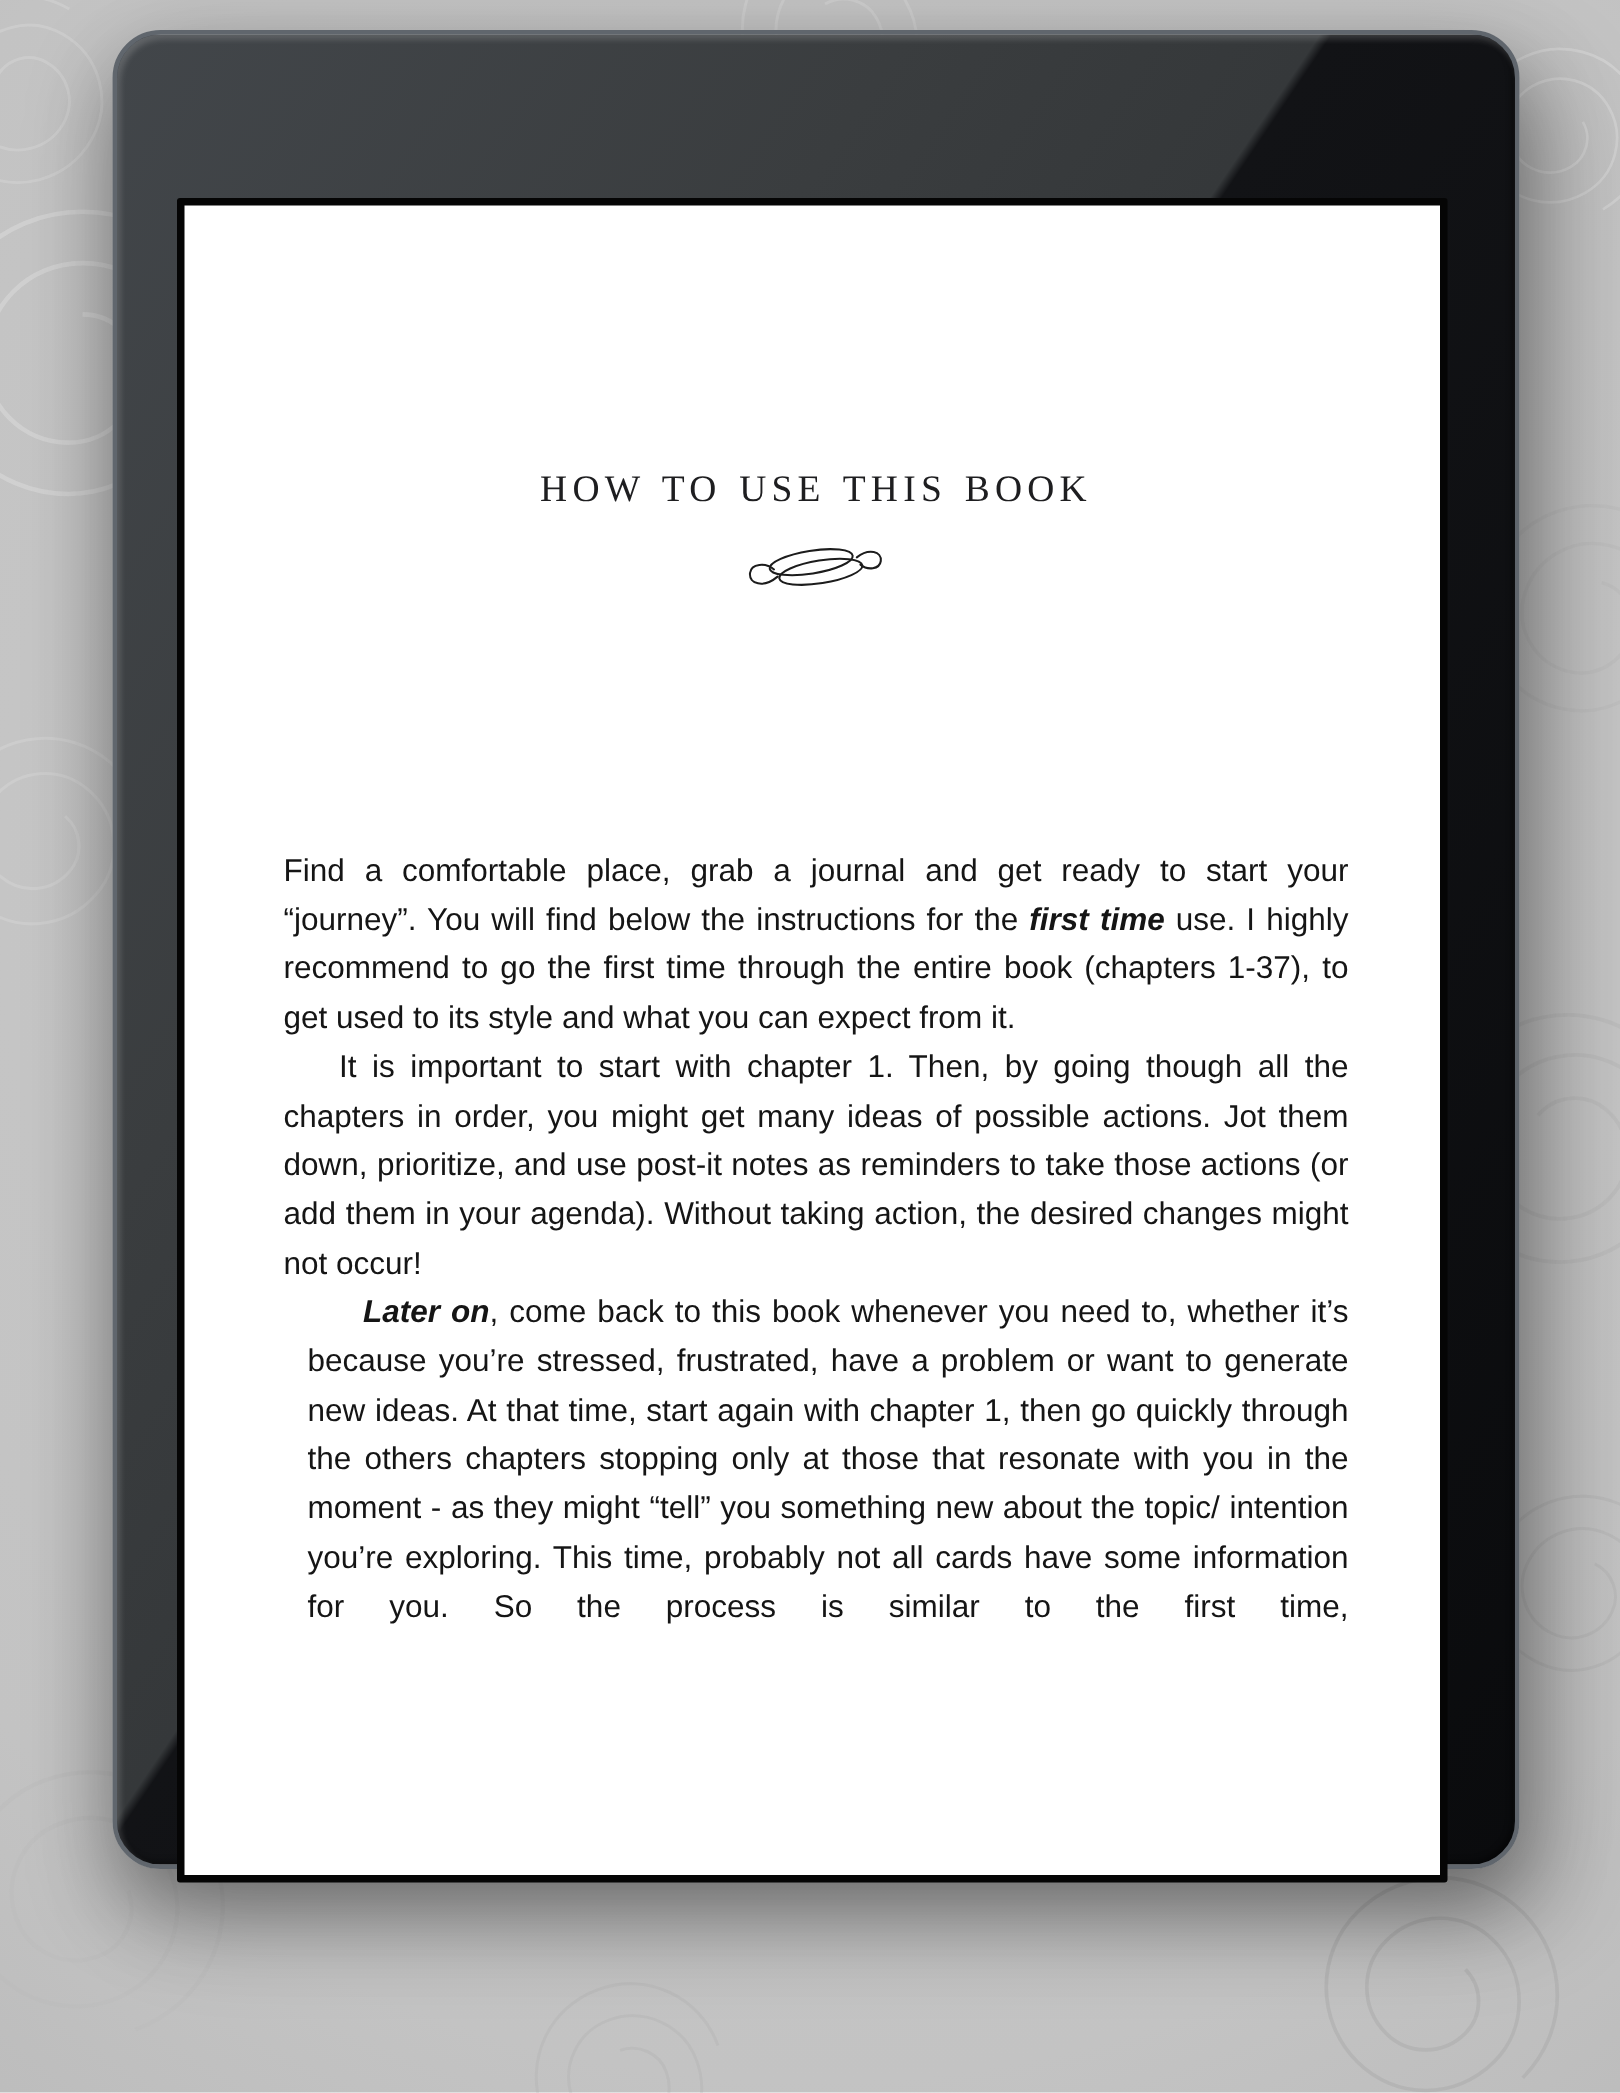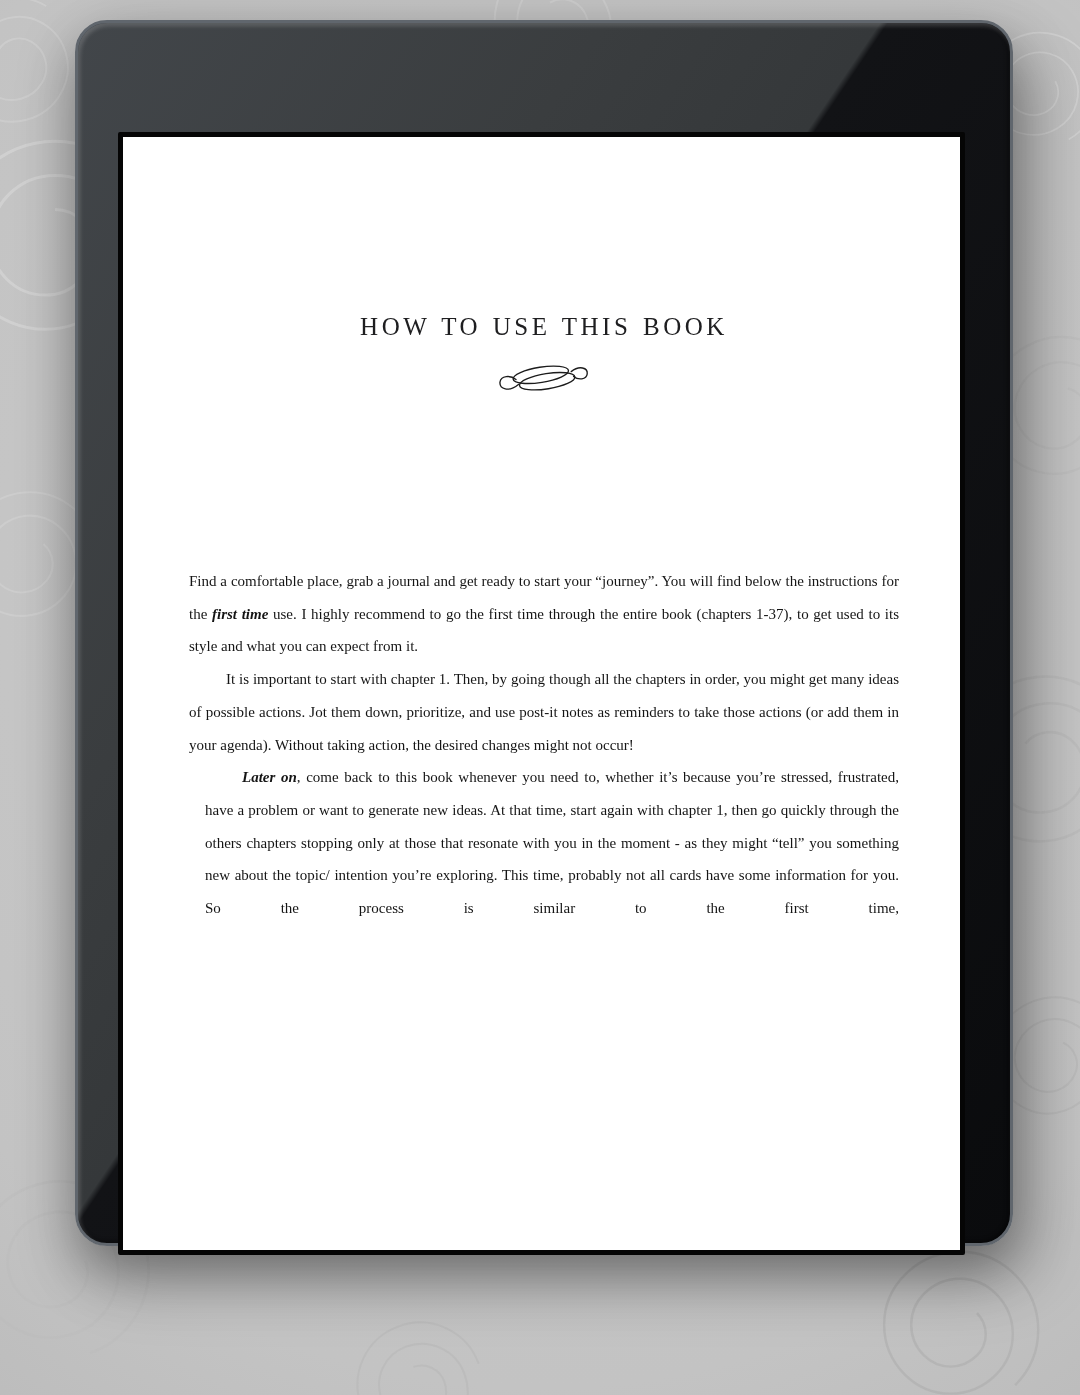--- a/index.html
+++ b/index.html
@@ -43,22 +43,22 @@
     font-size: 25px; font-weight: normal; line-height: 1;
     letter-spacing: 3.5px; word-spacing: 2px;
     color: #1e1e20;
   }
 
   .flourish { display: block; margin: 16px auto 0; }
 
   .body-text { margin-top: 164px; color: #151515; }
   .body-text p {
     margin: 0;
-    font-family: Liberation Serif, serif;
-    font-size: 15px; line-height: 32.7px;
+    font-family: Liberation Sans, sans-serif;
+    font-size: 21px; line-height: 32.7px;
     text-align: justify;
   }
   .body-text p.indent { text-indent: 37px; }
   .body-text p.fill-last { text-align-last: justify; margin-left: 16px; }
   .bi { font-weight: bold; font-style: italic; }
 </style>
 </head>
 <body>
 
 <div class="scene">

